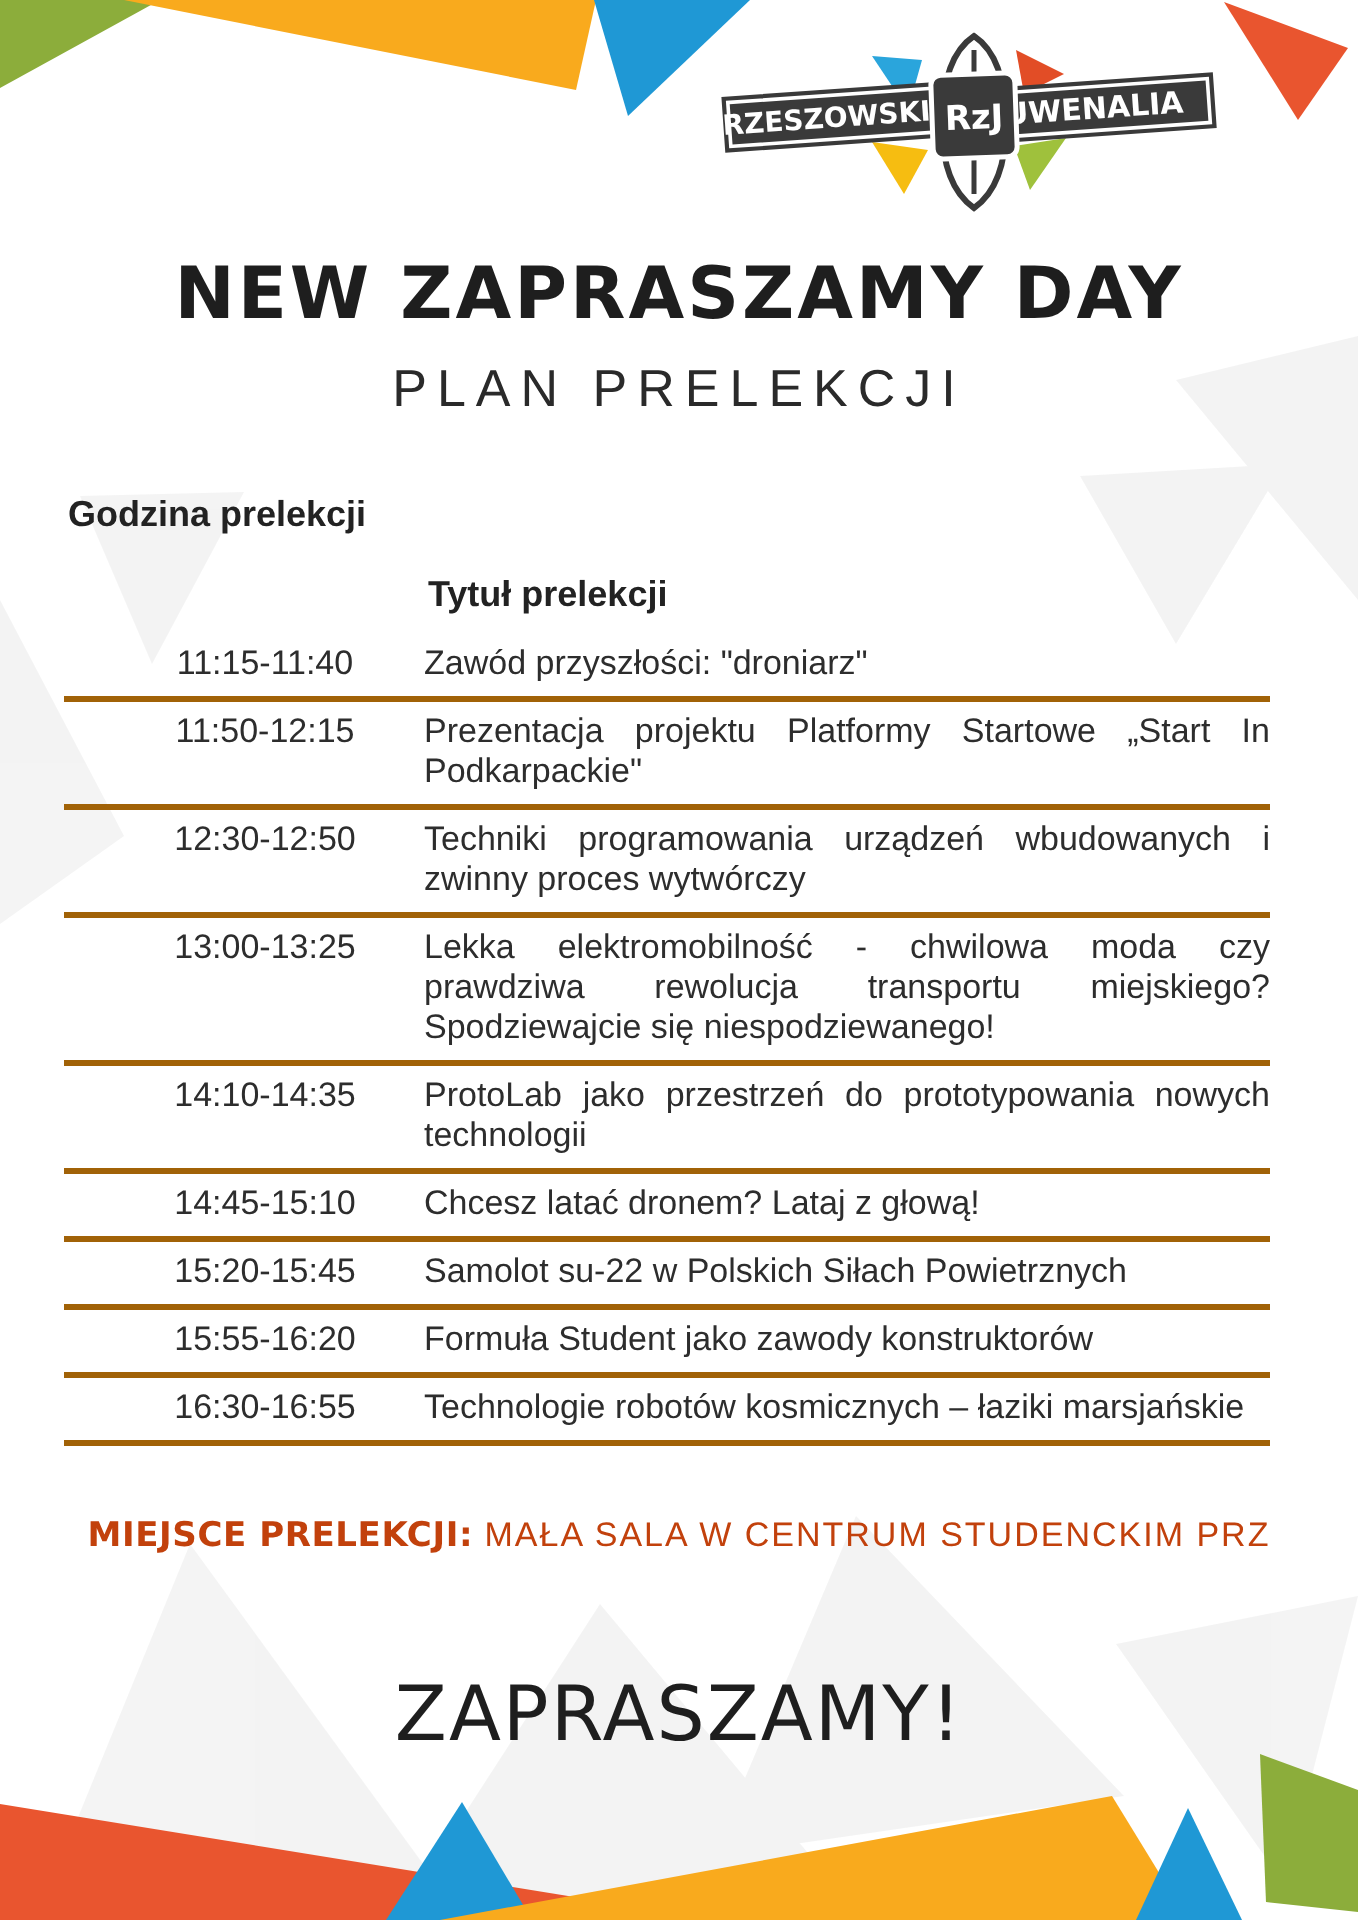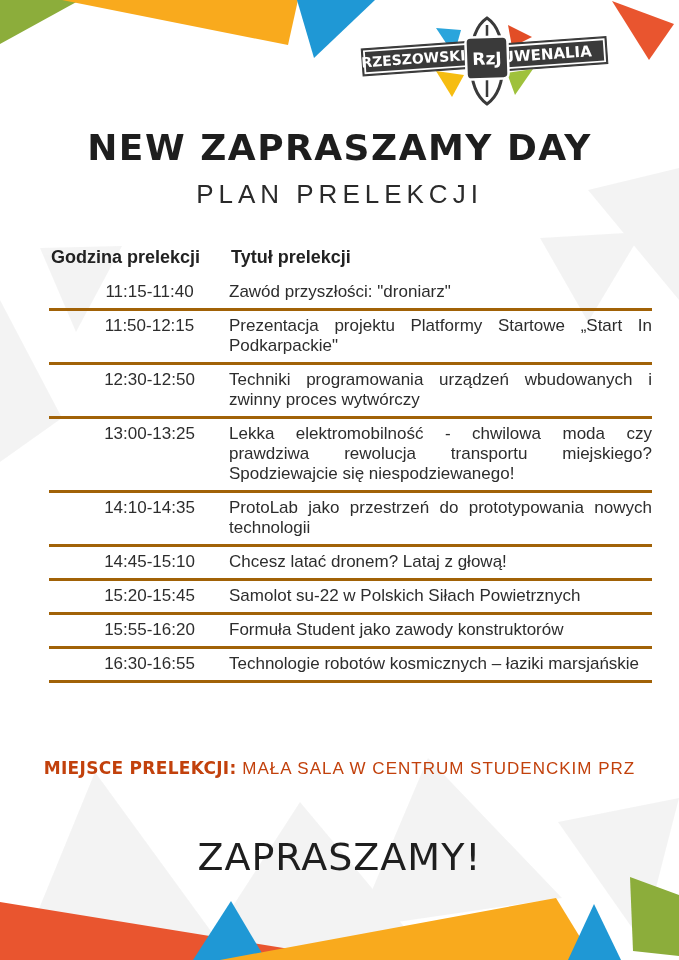--- a/index.html
+++ b/index.html
@@ -45,34 +45,34 @@
     text-align: center;
     font-family: "Liberation Sans", sans-serif;
     font-weight: normal;
     font-size: 26px;
     letter-spacing: 5px;
     color: #2a2a2a;
     z-index: 1;
   }
   .schedule {
     position: absolute;
-    left: 49px; top: 247px;
+    left: 32px; top: 247px;
     width: 603px;
     z-index: 1;
     font-size: 17px;
   }
   .thead {
     display: flex;
     padding-bottom: 9px;
     font-weight: bold;
     font-size: 18px;
     color: #222;
   }
   .th-time { width: 180px; padding-left: 2px; }
-  .th-title { flex: 1; }
+  .th-title { flex: 1; margin-top: 40px; }
   .srow {
     display: flex;
     border-bottom: 3px solid #a16207;
     padding: 5px 0 6px 0;
     line-height: 20px;
   }
   .c-time {
     width: 135px;
     margin-left: 33px;
     text-align: center;

